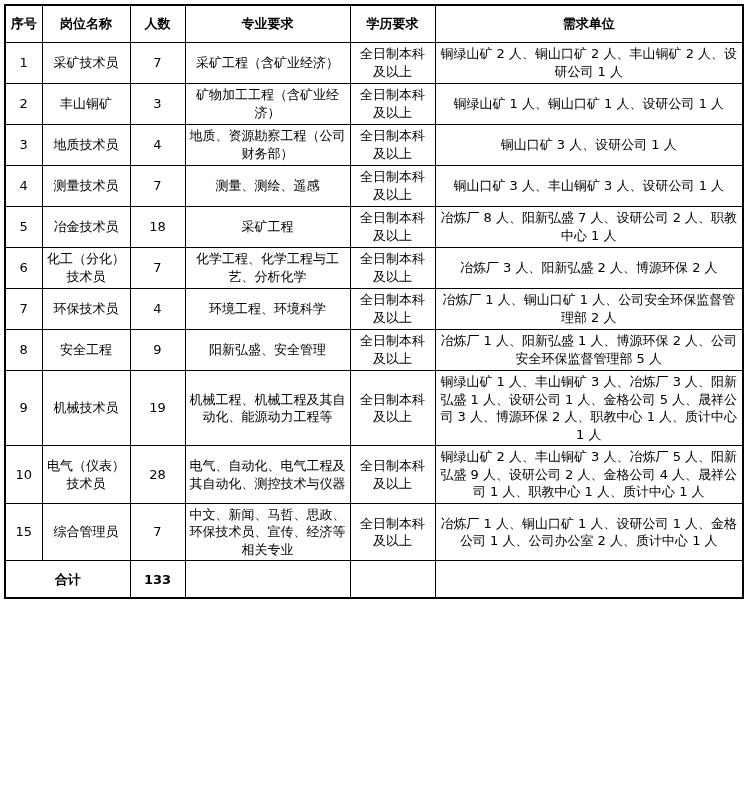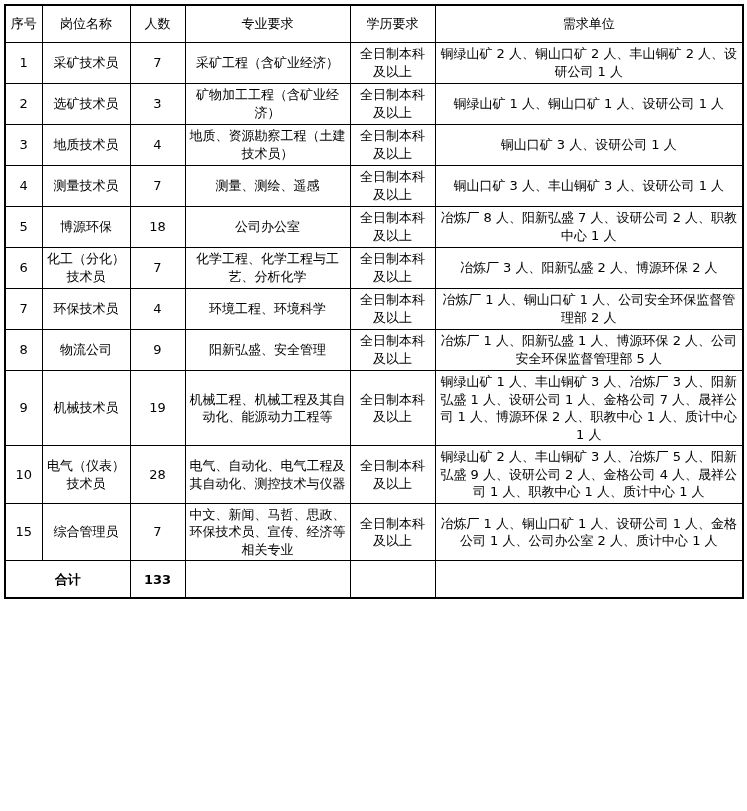--- a/index.html
+++ b/index.html
@@ -26,21 +26,21 @@
     border: 1px solid #000000;
     text-align: center;
     vertical-align: middle;
     padding: 2px 4px;
     font-size: 13px;
     line-height: 1.35;
     word-break: break-all;
     overflow-wrap: break-word;
   }
   table.recruit th {
-    font-weight: normal;
+    font-weight: bold;
     height: 32px;
   }
   table.recruit tbody td {
     height: 36px;
     font-weight: normal;
   }
   table.recruit tfoot td {
     font-weight: bold;
     height: 32px;
   }
@@ -78,47 +78,47 @@
         <tr>
           <td>1</td>
           <td>采矿技术员</td>
           <td>7</td>
           <td>采矿工程（含矿业经济）</td>
           <td>全日制本科及以上</td>
           <td>铜绿山矿 2 人、铜山口矿 2 人、丰山铜矿 2 人、设研公司 1 人</td>
         </tr>
         <tr>
           <td>2</td>
-          <td>选矿技术员</td>
+          <td>丰山铜矿</td>
           <td>3</td>
           <td>矿物加工工程（含矿业经济）</td>
           <td>全日制本科及以上</td>
           <td>铜绿山矿 1 人、铜山口矿 1 人、设研公司 1 人</td>
         </tr>
         <tr>
           <td>3</td>
           <td>地质技术员</td>
           <td>4</td>
-          <td>地质、资源勘察工程（土建技术员）</td>
+          <td>地质、资源勘察工程（公司财务部）</td>
           <td>全日制本科及以上</td>
           <td>铜山口矿 3 人、设研公司 1 人</td>
         </tr>
         <tr>
           <td>4</td>
           <td>测量技术员</td>
           <td>7</td>
           <td>测量、测绘、遥感</td>
           <td>全日制本科及以上</td>
           <td>铜山口矿 3 人、丰山铜矿 3 人、设研公司 1 人</td>
         </tr>
         <tr>
           <td>5</td>
-          <td>博源环保</td>
+          <td>冶金技术员</td>
           <td>18</td>
-          <td>公司办公室</td>
+          <td>采矿工程</td>
           <td>全日制本科及以上</td>
           <td>冶炼厂 8 人、阳新弘盛 7 人、设研公司 2 人、职教中心 1 人</td>
         </tr>
         <tr>
           <td>6</td>
           <td>化工（分化）技术员</td>
           <td>7</td>
           <td>化学工程、化学工程与工艺、分析化学</td>
           <td>全日制本科及以上</td>
           <td>冶炼厂 3 人、阳新弘盛 2 人、博源环保 2 人</td>
@@ -126,33 +126,33 @@
         <tr>
           <td>7</td>
           <td>环保技术员</td>
           <td>4</td>
           <td>环境工程、环境科学</td>
           <td>全日制本科及以上</td>
           <td>冶炼厂 1 人、铜山口矿 1 人、公司安全环保监督管理部 2 人</td>
         </tr>
         <tr>
           <td>8</td>
-          <td>物流公司</td>
+          <td>安全工程</td>
           <td>9</td>
           <td>阳新弘盛、安全管理</td>
           <td>全日制本科及以上</td>
           <td>冶炼厂 1 人、阳新弘盛 1 人、博源环保 2 人、公司安全环保监督管理部 5 人</td>
         </tr>
         <tr>
           <td>9</td>
           <td>机械技术员</td>
           <td>19</td>
           <td>机械工程、机械工程及其自动化、能源动力工程等</td>
           <td>全日制本科及以上</td>
-          <td>铜绿山矿 1 人、丰山铜矿 3 人、冶炼厂 3 人、阳新弘盛 1 人、设研公司 1 人、金格公司 7 人、晟祥公司 1 人、博源环保 2 人、职教中心 1 人、质计中心 1 人</td>
+          <td>铜绿山矿 1 人、丰山铜矿 3 人、冶炼厂 3 人、阳新弘盛 1 人、设研公司 1 人、金格公司 5 人、晟祥公司 3 人、博源环保 2 人、职教中心 1 人、质计中心 1 人</td>
         </tr>
         <tr>
           <td>10</td>
           <td>电气（仪表）技术员</td>
           <td>28</td>
           <td>电气、自动化、电气工程及其自动化、测控技术与仪器</td>
           <td>全日制本科及以上</td>
           <td>铜绿山矿 2 人、丰山铜矿 3 人、冶炼厂 5 人、阳新弘盛 9 人、设研公司 2 人、金格公司 4 人、晟祥公司 1 人、职教中心 1 人、质计中心 1 人</td>
         </tr>
         <tr>

